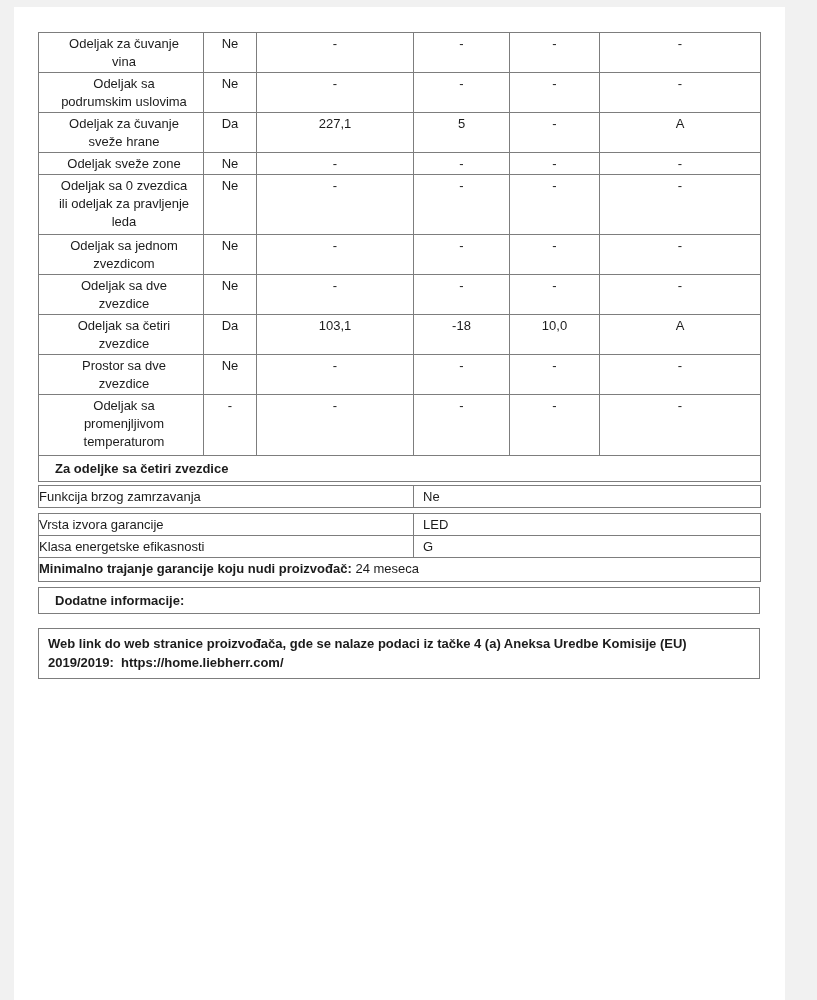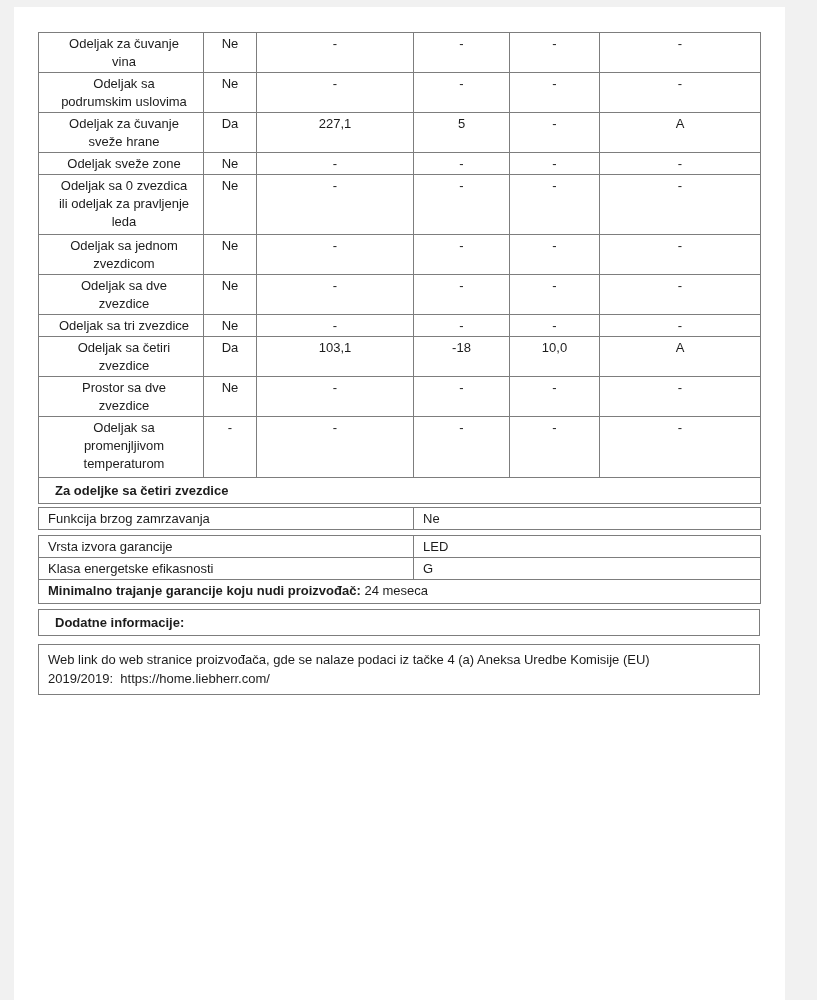--- a/index.html
+++ b/index.html
@@ -23,27 +23,27 @@
     border: 1px solid #7d7d7d;
     font-size: 13px;
     line-height: 18px;
     vertical-align: top;
     padding: 2px 6px 1px;
     overflow: hidden;
   }
   .lbl { text-align: center; padding-left: 12px; white-space: pre-line; }
   .val { text-align: center; }
   .sec { font-weight: bold; padding: 4px 16px 3px; text-align: left; }
-  .kv-l { text-align: left; padding-left: 9px; }
+  .kv-l { text-align: left; padding-left: 0; }
   .kv-v { text-align: left; padding-left: 9px; }
   .b { font-weight: bold; }
   .box-b { margin-top: 3px; }
   .box-c { margin-top: 5px; }
   .box-d { margin-top: 5px; }
-  .box-e { margin-top: 8px; }
+  .box-e { margin-top: 14px; font-weight: bold; }
   .r20 { height: 20px; }
   .r21 { height: 21px; }
   .r22 { height: 22px; }
   .r24 { height: 24px; }
   .web-cell { padding: 5px 10px 6px 9px; line-height: 19px; white-space: pre-wrap; }
   .footer {
     position: absolute;
     top: 1024px;
     right: 28px;
     font-size: 11px;
@@ -122,28 +122,20 @@
           </tr>
           <tr style="height: 40px; margin-left: 8px;">
             <td class="lbl">Odeljak sa dve
 zvezdice</td>
             <td class="val">Ne</td>
             <td class="val">-</td>
             <td class="val">-</td>
             <td class="val">-</td>
             <td class="val">-</td>
           </tr>
-          <tr style="height: 20px;">
-            <td class="lbl">Odeljak sa tri zvezdice</td>
-            <td class="val">Ne</td>
-            <td class="val">-</td>
-            <td class="val">-</td>
-            <td class="val">-</td>
-            <td class="val">-</td>
-          </tr>
           <tr style="height: 40px;">
             <td class="lbl">Odeljak sa četiri
 zvezdice</td>
             <td class="val">Da</td>
             <td class="val">103,1</td>
             <td class="val">-18</td>
             <td class="val">10,0</td>
             <td class="val">A</td>
           </tr>
           <tr style="height: 40px;">

